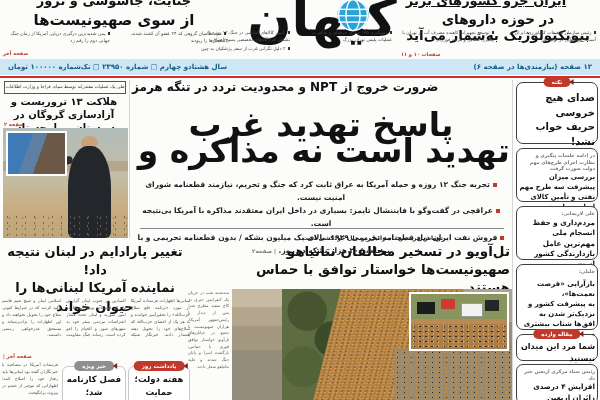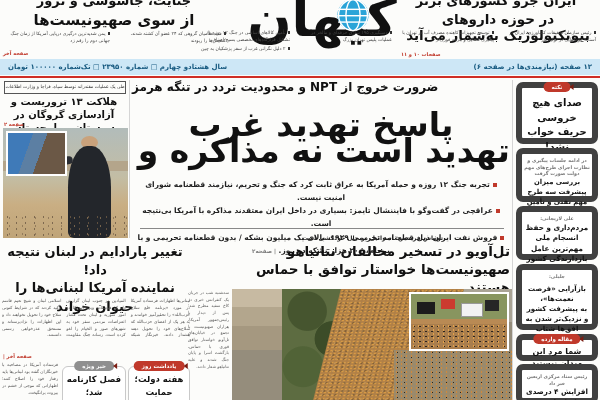--- a/index.html
+++ b/index.html
@@ -106,21 +106,21 @@
       background-size:4px 3px,6px 4px,5px 4px;}
   .photo2 .crowd2{position:absolute;left:58%;top:55%;width:42%;height:45%;
       background-color:#9b8a6b;
       background-image:radial-gradient(#d08a3c .7px,transparent 1px),radial-gradient(#2f271c .7px,transparent 1px);
       background-size:5px 4px,7px 5px;}
   .photo2 .inset{position:absolute;right:3px;top:3px;width:96px;height:55px;border:2px solid #fff;
       background:linear-gradient(#88955f 0 45%,#b98a54 45%);overflow:hidden;}
   .photo2 .sgn{position:absolute;}
 
   
-  .sb{border:6px solid #404040;border-radius:7px;background:#fff;text-align:center;
+  .sb{border:1px solid #404040;border-radius:7px;background:#fff;
       box-sizing:border-box;padding:4px 2px 0;left:516px;width:82px;}
   .sb .kick{font-size:4.8px;color:#777;font-weight:bold;line-height:1.4;}
   .sb .title{font-weight:bold;line-height:1.45;color:#111;}
   .sb .prefline{margin-top:1px;font-size:5.5px;font-weight:bold;color:#c0392b;}
   .dia{display:inline-block;width:3px;height:3px;background:#c0392b;transform:rotate(45deg);margin-left:2px;}
   .sb1{top:82px;height:62px;} .sb1 .title{font-size:10px;margin-top:4px;}
   .sb2{top:148px;height:54px;} .sb2 .title{font-size:6.8px;}
   .sb3{top:206px;height:54px;} .sb3 .title{font-size:7.2px;}
   .sb4{top:264px;height:66px;} .sb4 .title{font-size:7px;margin-top:3px;}
   .sb5{top:334px;height:27px;} .sb5 .title{font-size:8px;margin-top:2px;}
@@ -147,21 +147,21 @@
     <div class="inner">جنایت، جاسوسی و ترور</div>
   </div>
   <div class="abs tl-h2">از سوی صهیونیست‌ها</div>
   <div class="abs minibullets" style="left:2px;top:30px;width:224px;height:27px;">
     <div><span class="msq"></span><span>شبه‌نظامیان گروهی که ۲۴ عضو آن کشته شدند، کشیش‌ها را ربودند</span></div>
     <div><span class="msq"></span><span>یمن شدیدترین درگیری دریایی آمریکا از زمان جنگ جهانی دوم را رقم زد</span></div>
 
   </div>
   <div class="abs pref-sm" style="left:3px;top:50px;">صفحه آخر</div>
 
-  <div class="abs clipbox" style="left:396px;width:200px;">
+  <div class="abs clipbox" style="left:386px;width:200px;text-decoration:underline;">
     <div class="inner">ایران جزو کشورهای برتر</div>
   </div>
   <div class="abs tr-h2">در حوزه داروهای بیوتکنولوژیک به‌شمار می‌آید</div>
   <div class="abs minibullets" style="left:400px;top:29px;width:196px;height:28px;">
     <div><span class="msq"></span><span>رئیس سازمان تحقیقات کشاورزی: ایران در آستانه خودکفایی در تولید بذر</span></div>
     <div><span class="msq"></span><span>توسعه تجهیزات کاهنده مصرف آب در تهران با پیگیری قضایی و هرچه فوری‌تر</span></div>
     <div><span class="msq"></span><span>دستگیری ۱۹۵ سارق حرفه‌ای و مالخر در عملیات پلیس تهران بزرگ</span></div>
     <div><span class="msq"></span><span>تأمین کالاهای اساسی در جنگ ۱۲ روزه با تشکیل قرارگاه‌های تخصصی بسیج اصناف</span></div>
     <div><span class="msq"></span><span>۲ دلیل نگرانی غرب از سفر پزشکیان به چین</span></div>
   </div>

